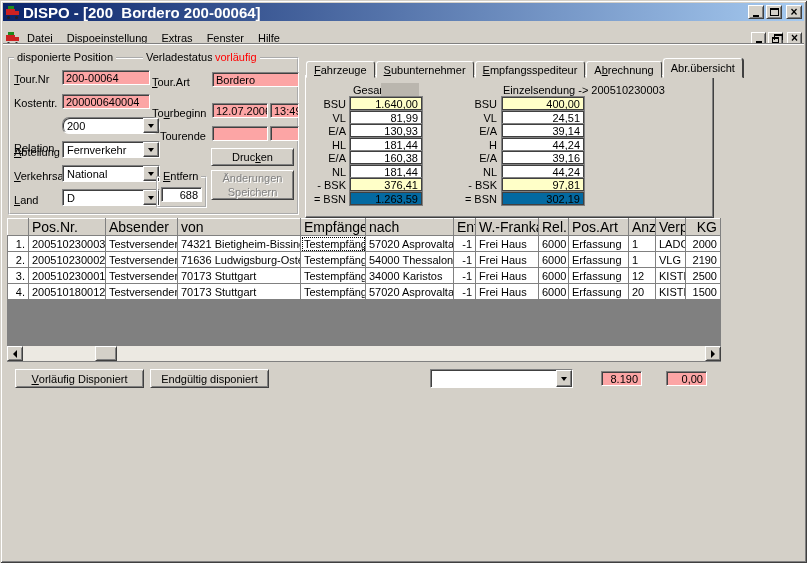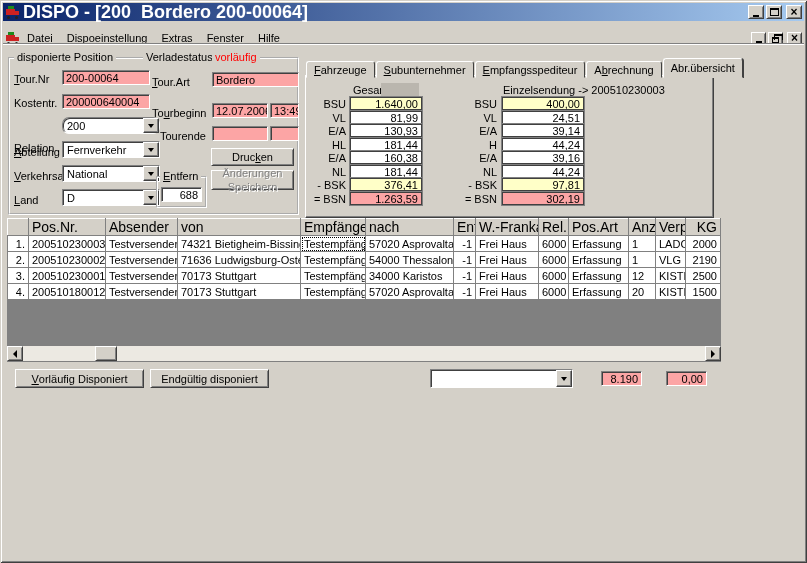--- a/index.html
+++ b/index.html
@@ -16,21 +16,21 @@
     box-shadow: inset 1px 1px 0 #d4d0c8, inset -1px -1px 0 #404040,
                 inset 2px 2px 0 #fff, inset -2px -2px 0 #808080;
   }
   
   .titlebar {
     position:absolute; left:3px; top:3px; right:3px; height:18px;
     background: linear-gradient(to right, #0a246a, #a6caf0);
     display:flex; align-items:center; padding:0 2px;
   }
   .title-text {
-    color:#fff; font-weight:bold; font-size:18px; margin-left:3px;
+    color:#fff; font-weight:bold; font-size:15px; margin-left:3px;
     white-space:pre; flex:1; overflow:hidden;
   }
   .app-icon { width:15px; height:13px; position:relative; flex:0 0 auto; }
   .app-icon .truck-body { position:absolute; left:1px; top:3px; width:9px; height:6px; background:#cc2222; }
   .app-icon .truck-cab  { position:absolute; left:10px; top:5px; width:4px; height:4px; background:#cc2222; }
   .app-icon .truck-leaf { position:absolute; left:3px; top:0; width:6px; height:3px; background:#1c8a1c; }
   .app-icon .truck-wheel1,.app-icon .truck-wheel2 { position:absolute; bottom:0; width:3px; height:3px; background:#222; border-radius:50%; }
   .app-icon .truck-wheel1 { left:2px; } .app-icon .truck-wheel2 { left:10px; }
   .winbtn {
     width:16px; height:14px; background:#d4d0c8; margin-left:2px;
@@ -105,21 +105,21 @@
     box-shadow: inset -1px -1px 0 #808080;
   }
   .fee-label { position:absolute; text-align:right; }
   .fee-field {
     position:absolute; height:13px; background:#fff;
     border:1px solid #404040; box-shadow:0 0 0 1px #808080;
     text-align:right; padding:0 3px; font-size:11px; line-height:12px;
     overflow:hidden; white-space:nowrap;
   }
   .fee-field.f-yellow { background:#ffffc8; }
-  .fee-field.f-green  { background:#fca5a5; }
+  .fee-field.f-green  { background:#0369a1; }
   .gray-box { position:absolute; background:#bab6ae; }
   
   .grid-area { position:absolute; left:7px; top:218px; width:714px; height:144px; background:#808080; }
   table.grid { border-collapse:collapse; table-layout:fixed; width:714px; background:#808080; }
   table.grid th {
     background:#d4d0c8; font-weight:normal; font-size:14px; height:13px;
     border:1px solid; border-color:#fff #808080 #808080 #fff;
     padding:0 3px; text-align:left; overflow:hidden; white-space:nowrap;
   }
   table.grid td {
@@ -253,21 +253,21 @@
   <span class="lbl" style="left:160px; top:130px;">Tourende</span>
   <div class="field" style="left:212px; top:126px; width:56px;"></div>
   <div class="field" style="left:270px; top:126px; width:29px;"></div>
 
   <div class="btn" style="left:211px; top:148px; width:83px; height:18px;text-align:center;">Druc<u>k</u>en</div>
 
   <div class="groupbox" style="left:156px; top:176px; width:51px; height:32px;"></div>
   <span class="gb-label" style="left:160px; top:170px;"><u>E</u>ntfern</span>
   <div class="field white right" style="left:161px; top:187px; width:41px;">688</div>
 
-  <div class="btn disabled" style="left:211px; top:170px; width:83px; height:20px; padding:0 8px;">Änderungen Speichern</div>
+  <div class="btn disabled" style="left:211px; top:170px; width:83px; height:30px; padding:0 8px;">Änderungen Speichern</div>
 
   <div class="tabstrip">
     <span class="tab"><u>F</u>ahrzeuge</span>
     <span class="tab"><u>S</u>ubunternehmer</span>
     <span class="tab"><u>E</u>mpfangsspediteur</span>
     <span class="tab">A<u>b</u>rechnung</span>
     <span class="tab active">Abr.übersicht</span>
   </div>
   <div class="tabpanel"></div>
 

